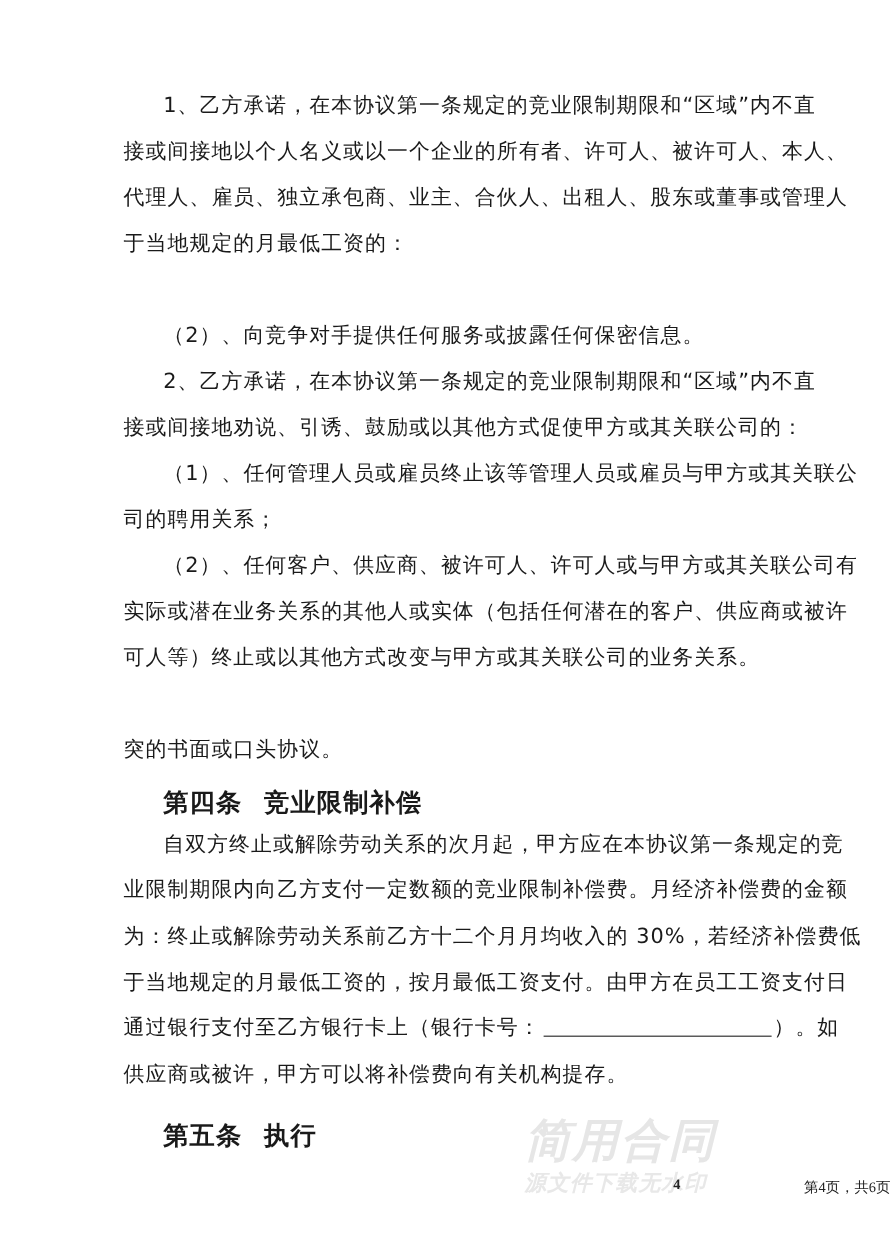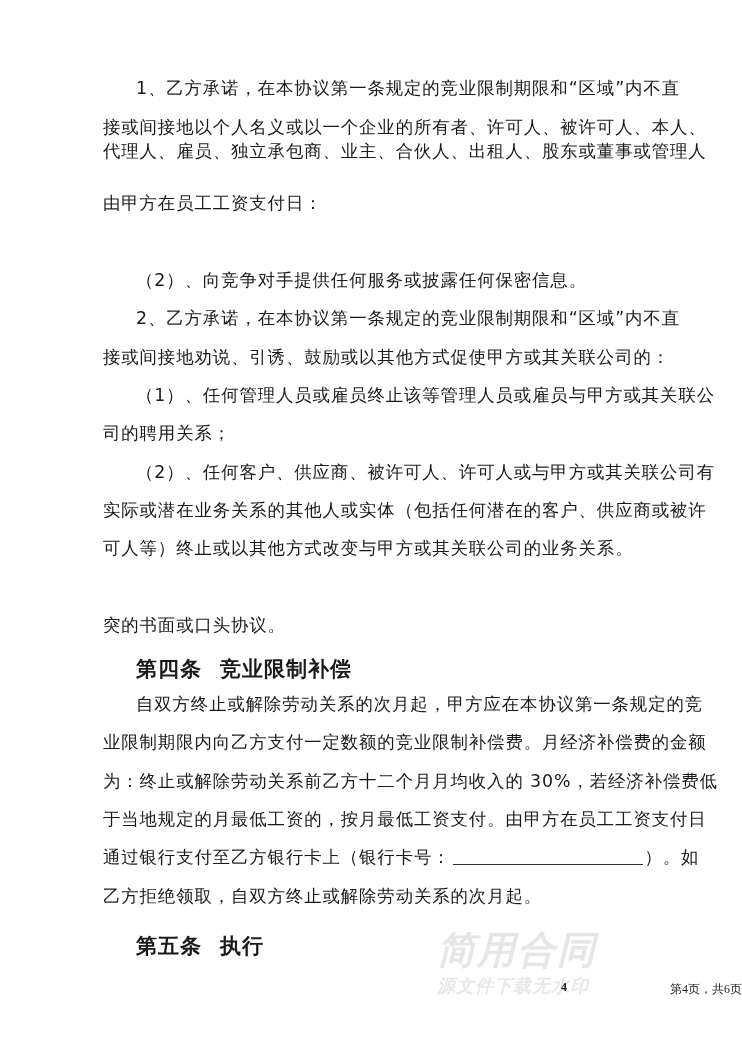--- a/index.html
+++ b/index.html
@@ -25,22 +25,22 @@
   .wm2 { position: absolute; left: 437px; top: 974px; font-size: 18px; font-weight: bold; font-style: italic;
          color: #e8e8e8; letter-spacing: 1px; font-family: "DejaVu Sans", sans-serif; }
 </style>
 </head>
 <body>
 
 <div class="page">
 
   <div class="line indent just" style="top:77px">1、乙方承诺，在本协议第一条规定的竞业限制期限和“区域”内不直</div>
   <div class="line just" style="top:116px">接或间接地以个人名义或以一个企业的所有者、许可人、被许可人、本人、</div>
-  <div class="line just" style="top:140px">代理人、雇员、独立承包商、业主、合伙人、出租人、股东或董事或管理人</div>
-  <div class="line" style="top:192px">由甲方在员工工资支付日：</div>
+  <div class="line just" style="top:154px">代理人、雇员、独立承包商、业主、合伙人、出租人、股东或董事或管理人</div>
+  <div class="line" style="top:192px">于当地规定的月最低工资的：</div>
   <div class="line indent2" style="top:269px">（2）、向竞争对手提供任何服务或披露任何保密信息。</div>
   <div class="line indent just" style="top:307px">2、乙方承诺，在本协议第一条规定的竞业限制期限和“区域”内不直</div>
   <div class="line" style="top:346px">接或间接地劝说、引诱、鼓励或以其他方式促使甲方或其关联公司的：</div>
   <div class="line indent just" style="top:384px">（1）、任何管理人员或雇员终止该等管理人员或雇员与甲方或其关联公</div>
   <div class="line" style="top:422px">司的聘用关系；</div>
   <div class="line indent just" style="top:461px">（2）、任何客户、供应商、被许可人、许可人或与甲方或其关联公司有</div>
   <div class="line just" style="top:499px">实际或潜在业务关系的其他人或实体（包括任何潜在的客户、供应商或被许</div>
   <div class="line" style="top:537px">可人等）终止或以其他方式改变与甲方或其关联公司的业务关系。</div>
   <div class="line" style="top:614px">突的书面或口头协议。</div>
 
@@ -48,21 +48,21 @@
     <span>第四条</span><span class="gap"></span><span>竞业限制补偿</span>
   </div>
 
   <div class="line indent just" style="top:693px">自双方终止或解除劳动关系的次月起，甲方应在本协议第一条规定的竞</div>
   <div class="line just" style="top:731px">业限制期限内向乙方支付一定数额的竞业限制补偿费。月经济补偿费的金额</div>
   <div class="line just" style="top:770px">为：终止或解除劳动关系前乙方十二个月月均收入的 30%，若经济补偿费低</div>
   <div class="line just" style="top:808px">于当地规定的月最低工资的，按月最低工资支付。由甲方在员工工资支付日</div>
   <div class="line" style="top:846px">
     <span>通过银行支付至乙方银行卡上（银行卡号：</span><span class="blank"></span><span>）。如</span>
   </div>
-  <div class="line" style="top:885px">乙方拒绝领取，自双方终止或解除劳动关系的次月起。</div>
+  <div class="line" style="top:885px">供应商或被许，甲方可以将补偿费向有关机构提存。</div>
 
   <div class="heading" style="top:932px">
     <span>第五条</span><span class="gap"></span><span>执行</span>
   </div>
 
   <div class="wm1">简用合同</div>
   <div class="wm2">源文件下载无水印</div>
 
   <div class="footer">第4页，共6页</div>
   <div class="pagenum">4</div>

